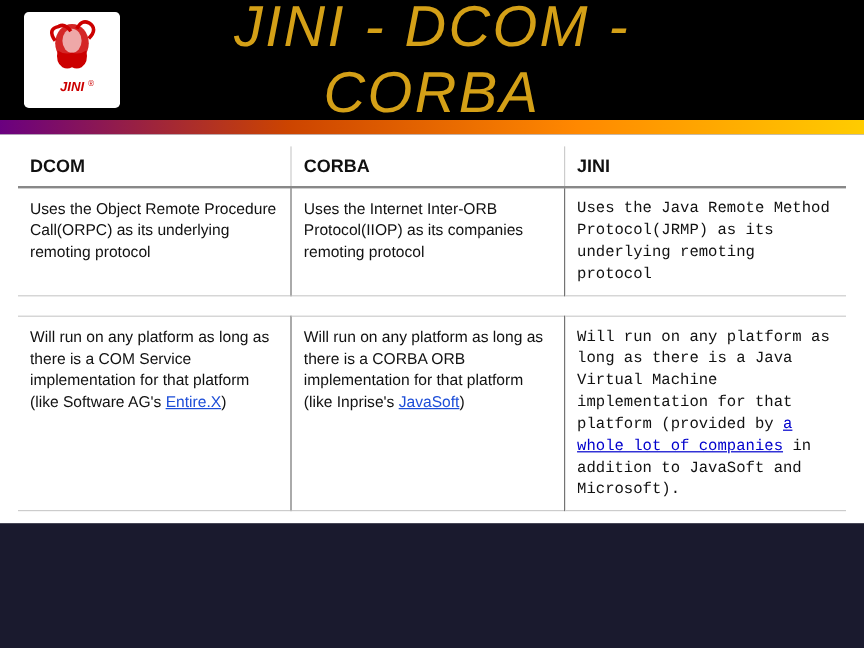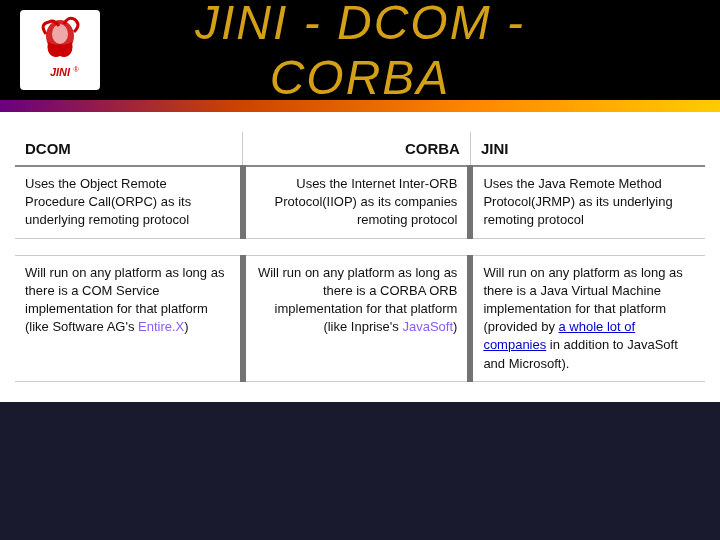--- a/index.html
+++ b/index.html
@@ -53,21 +53,21 @@
 
     .accent-bar {
       height: 12px;
       background: linear-gradient(to right, #6a0080, #cc4400, #ff8800, #ffcc00);
       width: 100%;
     }
 
     .table-container {
       background: white;
       margin: 0;
-      padding: 20px 15px;
+      padding: 10px 15px;
     }
 
     table {
       width: 100%;
       border-collapse: collapse;
       font-size: 13px;
       color: #111;
     }
 
     thead tr {
@@ -91,34 +91,36 @@
     }
 
     tbody tr.spacer-row td {
       height: 8px;
       border: none;
     }
 
     tbody td {
       padding: 8px 10px;
       vertical-align: top;
-      border-right: 6px solid #737373;
+      border-right: 1px solid #737373;
       line-height: 1.4;
     }
 
     tbody td:last-child {
       border-right: none;
+      font-family: Liberation Mono, monospace;
     }
 
     .col-dcom { width: 33%; }
-    .col-corba { width: 33%; text-align: right; }
+    .col-corba { width: 33%; }
     .col-jini { width: 34%; }
 
     .link-text {
-      color: #8b5cf6;
+      color: #1d4ed8;
+      text-decoration: underline;
     }
 
     .highlight {
       color: #0000cc;
       text-decoration: underline;
     }
   </style>
 </head>
 <body>
 

